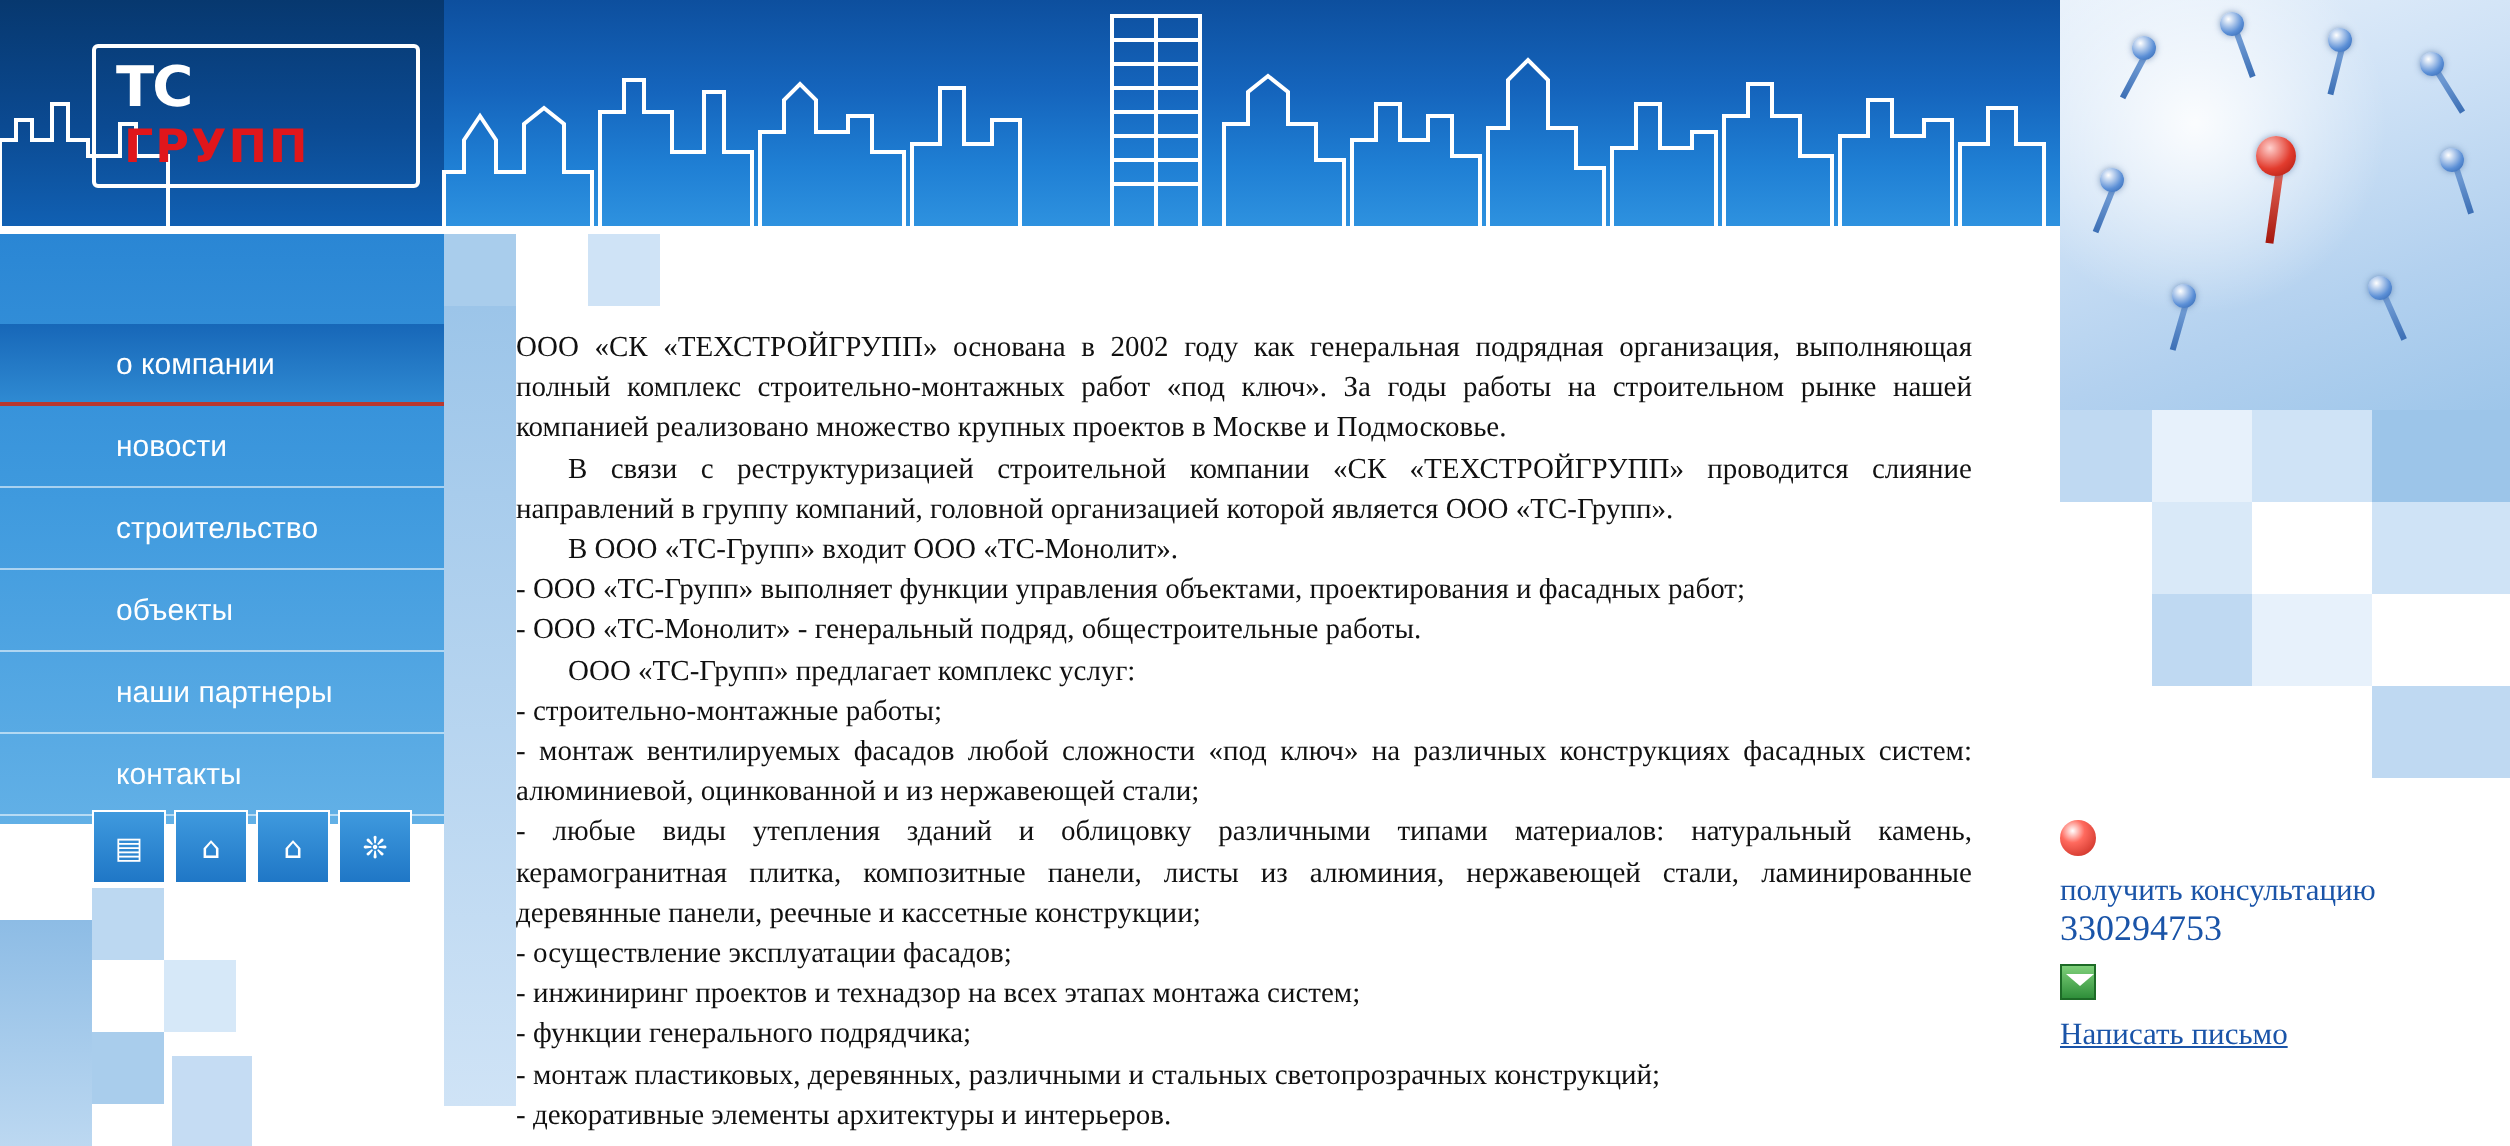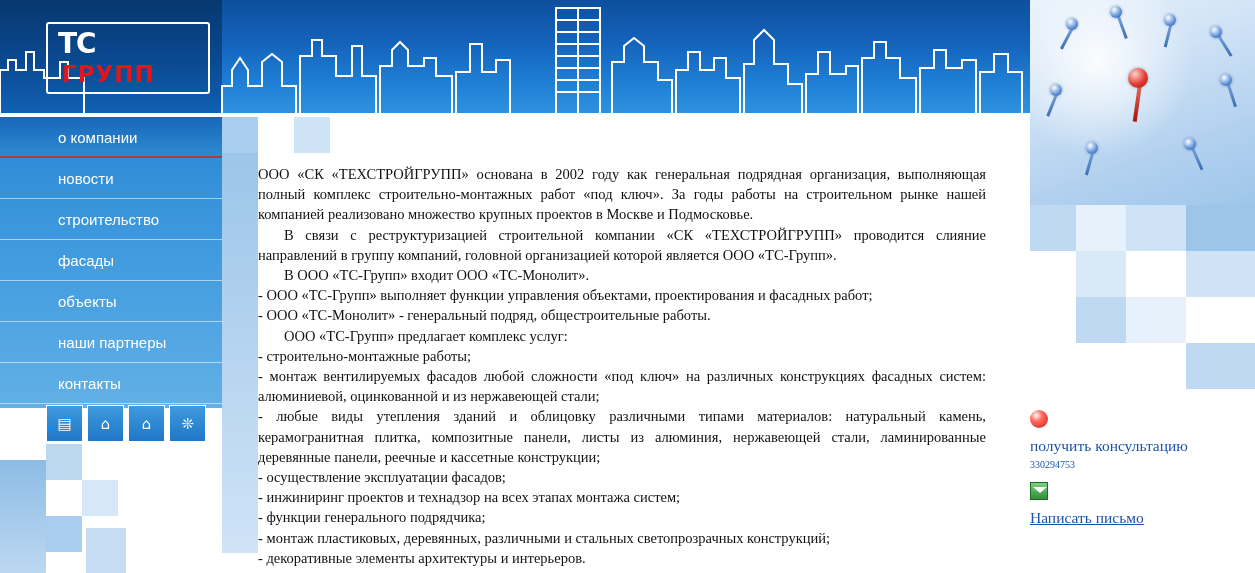--- a/index.html
+++ b/index.html
@@ -114,20 +114,21 @@
     color: #ffffff;
     font-family: "Liberation Sans", sans-serif;
     font-size: 15px;
     border-bottom: 1px solid rgba(255,255,255,.55);
     cursor: pointer;
     white-space: nowrap;
   }
   .nav-item.active {
     background: linear-gradient(180deg,#1767b8 0%, #2f8ad2 100%);
     border-bottom: 2px solid #b9372e;
+    margin-top: 45px;
   }
 
   
   .icon-row {
     position: absolute;
     left: 46px; top: 405px;
     display: flex;
     gap: 4px;
   }
   .icon-btn {
@@ -195,21 +196,21 @@
   .contact-link {
     color: #1a54a8;
     font-size: 15.5px;
     line-height: 19px;
     cursor: pointer;
     text-decoration: none;
   }
   .contact-link.underline { text-decoration: underline; }
   .contact-num {
     color: #1a54a8;
-    font-size: 10px;
+    font-size: 18px;
     line-height: 19px;
   }
 </style>
 </head>
 <body>
 
 <div id="page">
 
   <div class="header">
     <div class="header-deep"></div>
@@ -257,21 +258,20 @@
     <div class="pin-stem" style="left:160px; top:146px; transform:rotate(-24deg);"></div>
     <div class="pin" style="left:154px; top:138px;"></div>
     <div class="pin-stem pin-red-stem" style="left:108px; top:84px; transform:rotate(8deg);"></div>
     <div class="pin pin-red" style="left:98px; top:68px;"></div>
   </div>
 
   <div class="nav" id="nav-list">
       <div class="nav-item active"><span>о компании</span></div>
       <div class="nav-item"><span>новости</span></div>
       <div class="nav-item"><span>строительство</span></div>
-      <div class="nav-item"><span>фасады</span></div>
       <div class="nav-item"><span>объекты</span></div>
       <div class="nav-item"><span>наши партнеры</span></div>
       <div class="nav-item"><span>контакты</span></div>
     </div>
 
   <div class="icon-row" id="icon-row">
       <div class="icon-btn">▤</div>
       <div class="icon-btn">⌂</div>
       <div class="icon-btn">⌂</div>
       <div class="icon-btn">❊</div>

